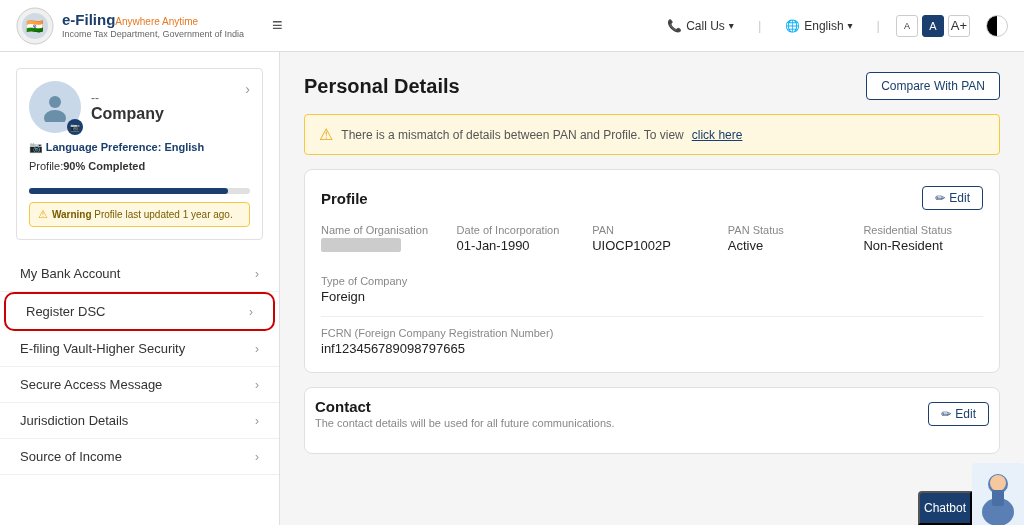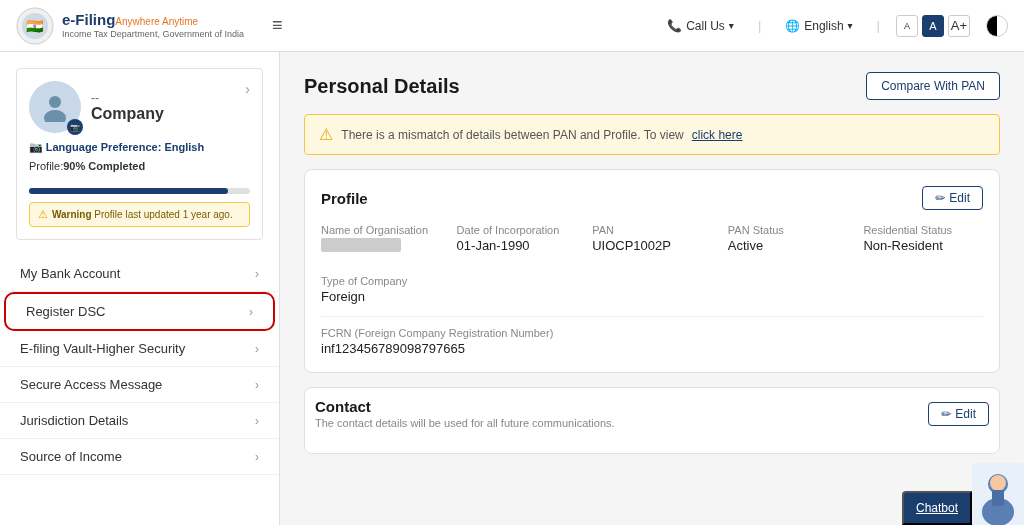--- a/index.html
+++ b/index.html
@@ -373,25 +373,24 @@
       position: fixed;
       bottom: 0;
       right: 0;
       display: flex;
       align-items: flex-end;
       gap: 0;
     }
     .chatbot-btn {
       background: #1a3e6e;
       color: #fff;
-      padding: 8px 12px;
+      padding: 8px 4px;
       font-size: 12px;
       cursor: pointer;
       border-radius: 4px 0 0 0;
-      text-decoration: underline;
     }
     .chatbot-avatar {
       width: 52px;
       height: 62px;
       background: #e8f0fa;
       border-radius: 4px 4px 0 0;
       display: flex;
       align-items: flex-end;
       justify-content: center;
       overflow: hidden;

